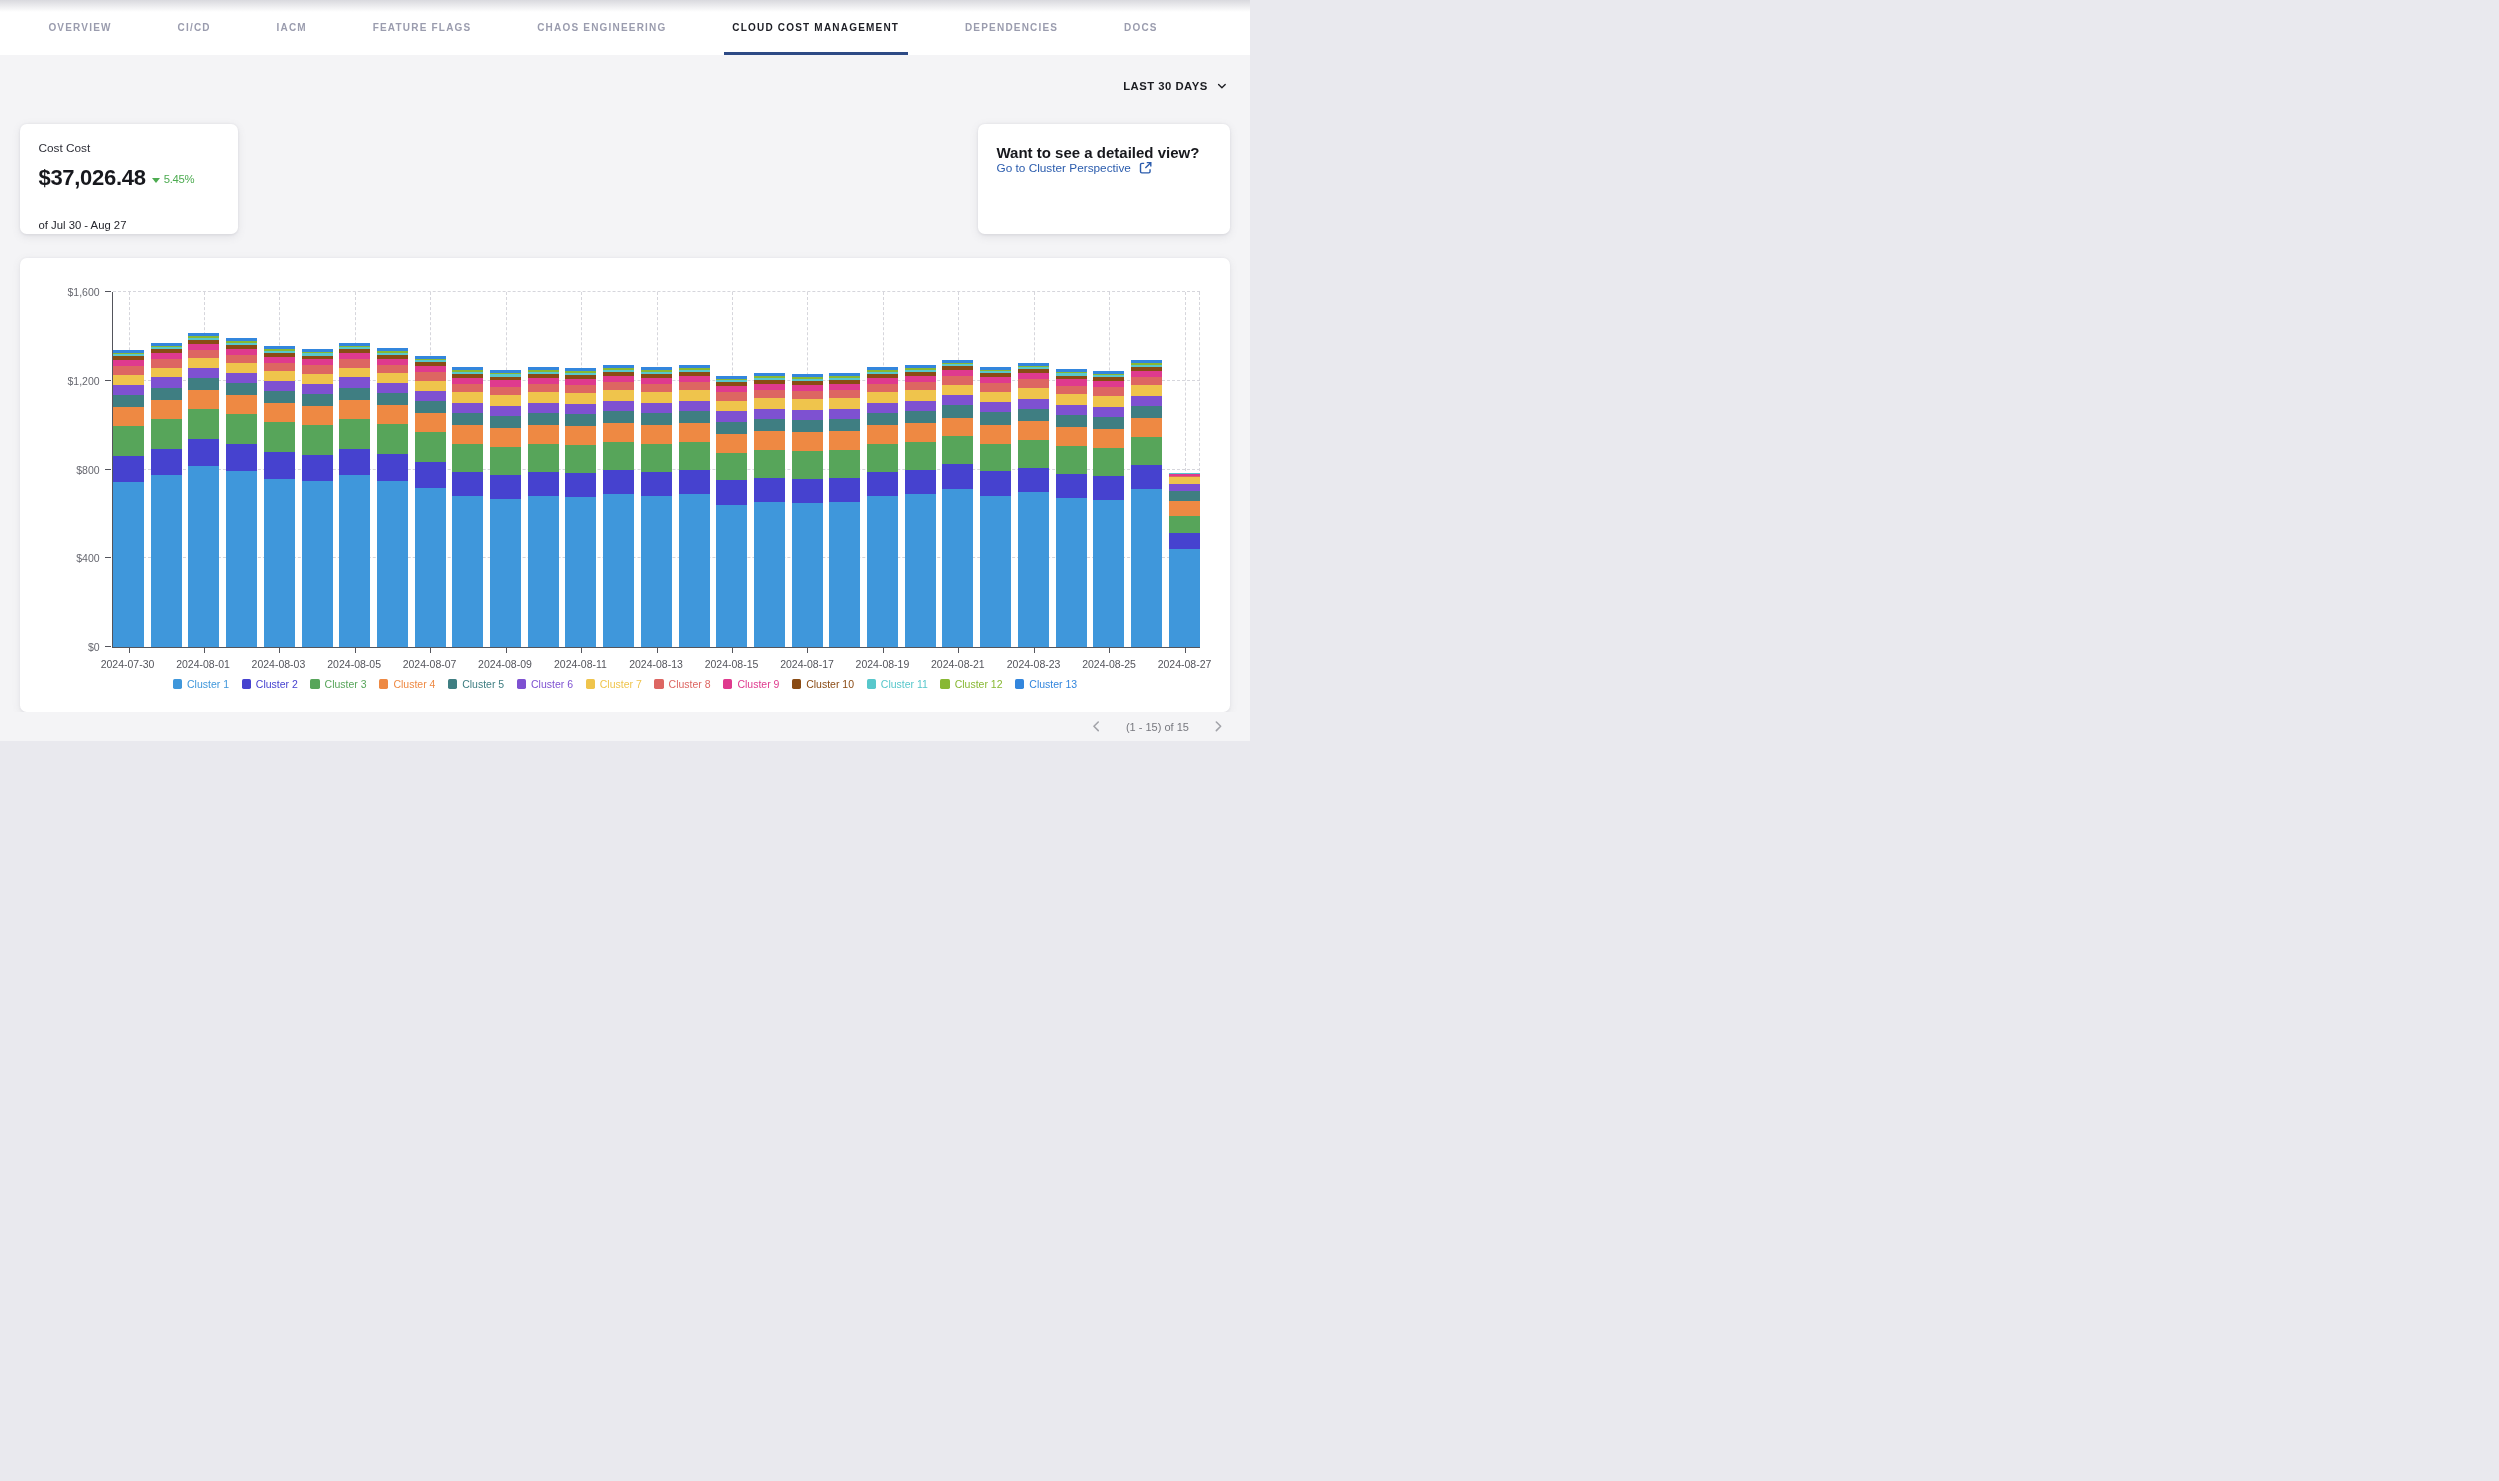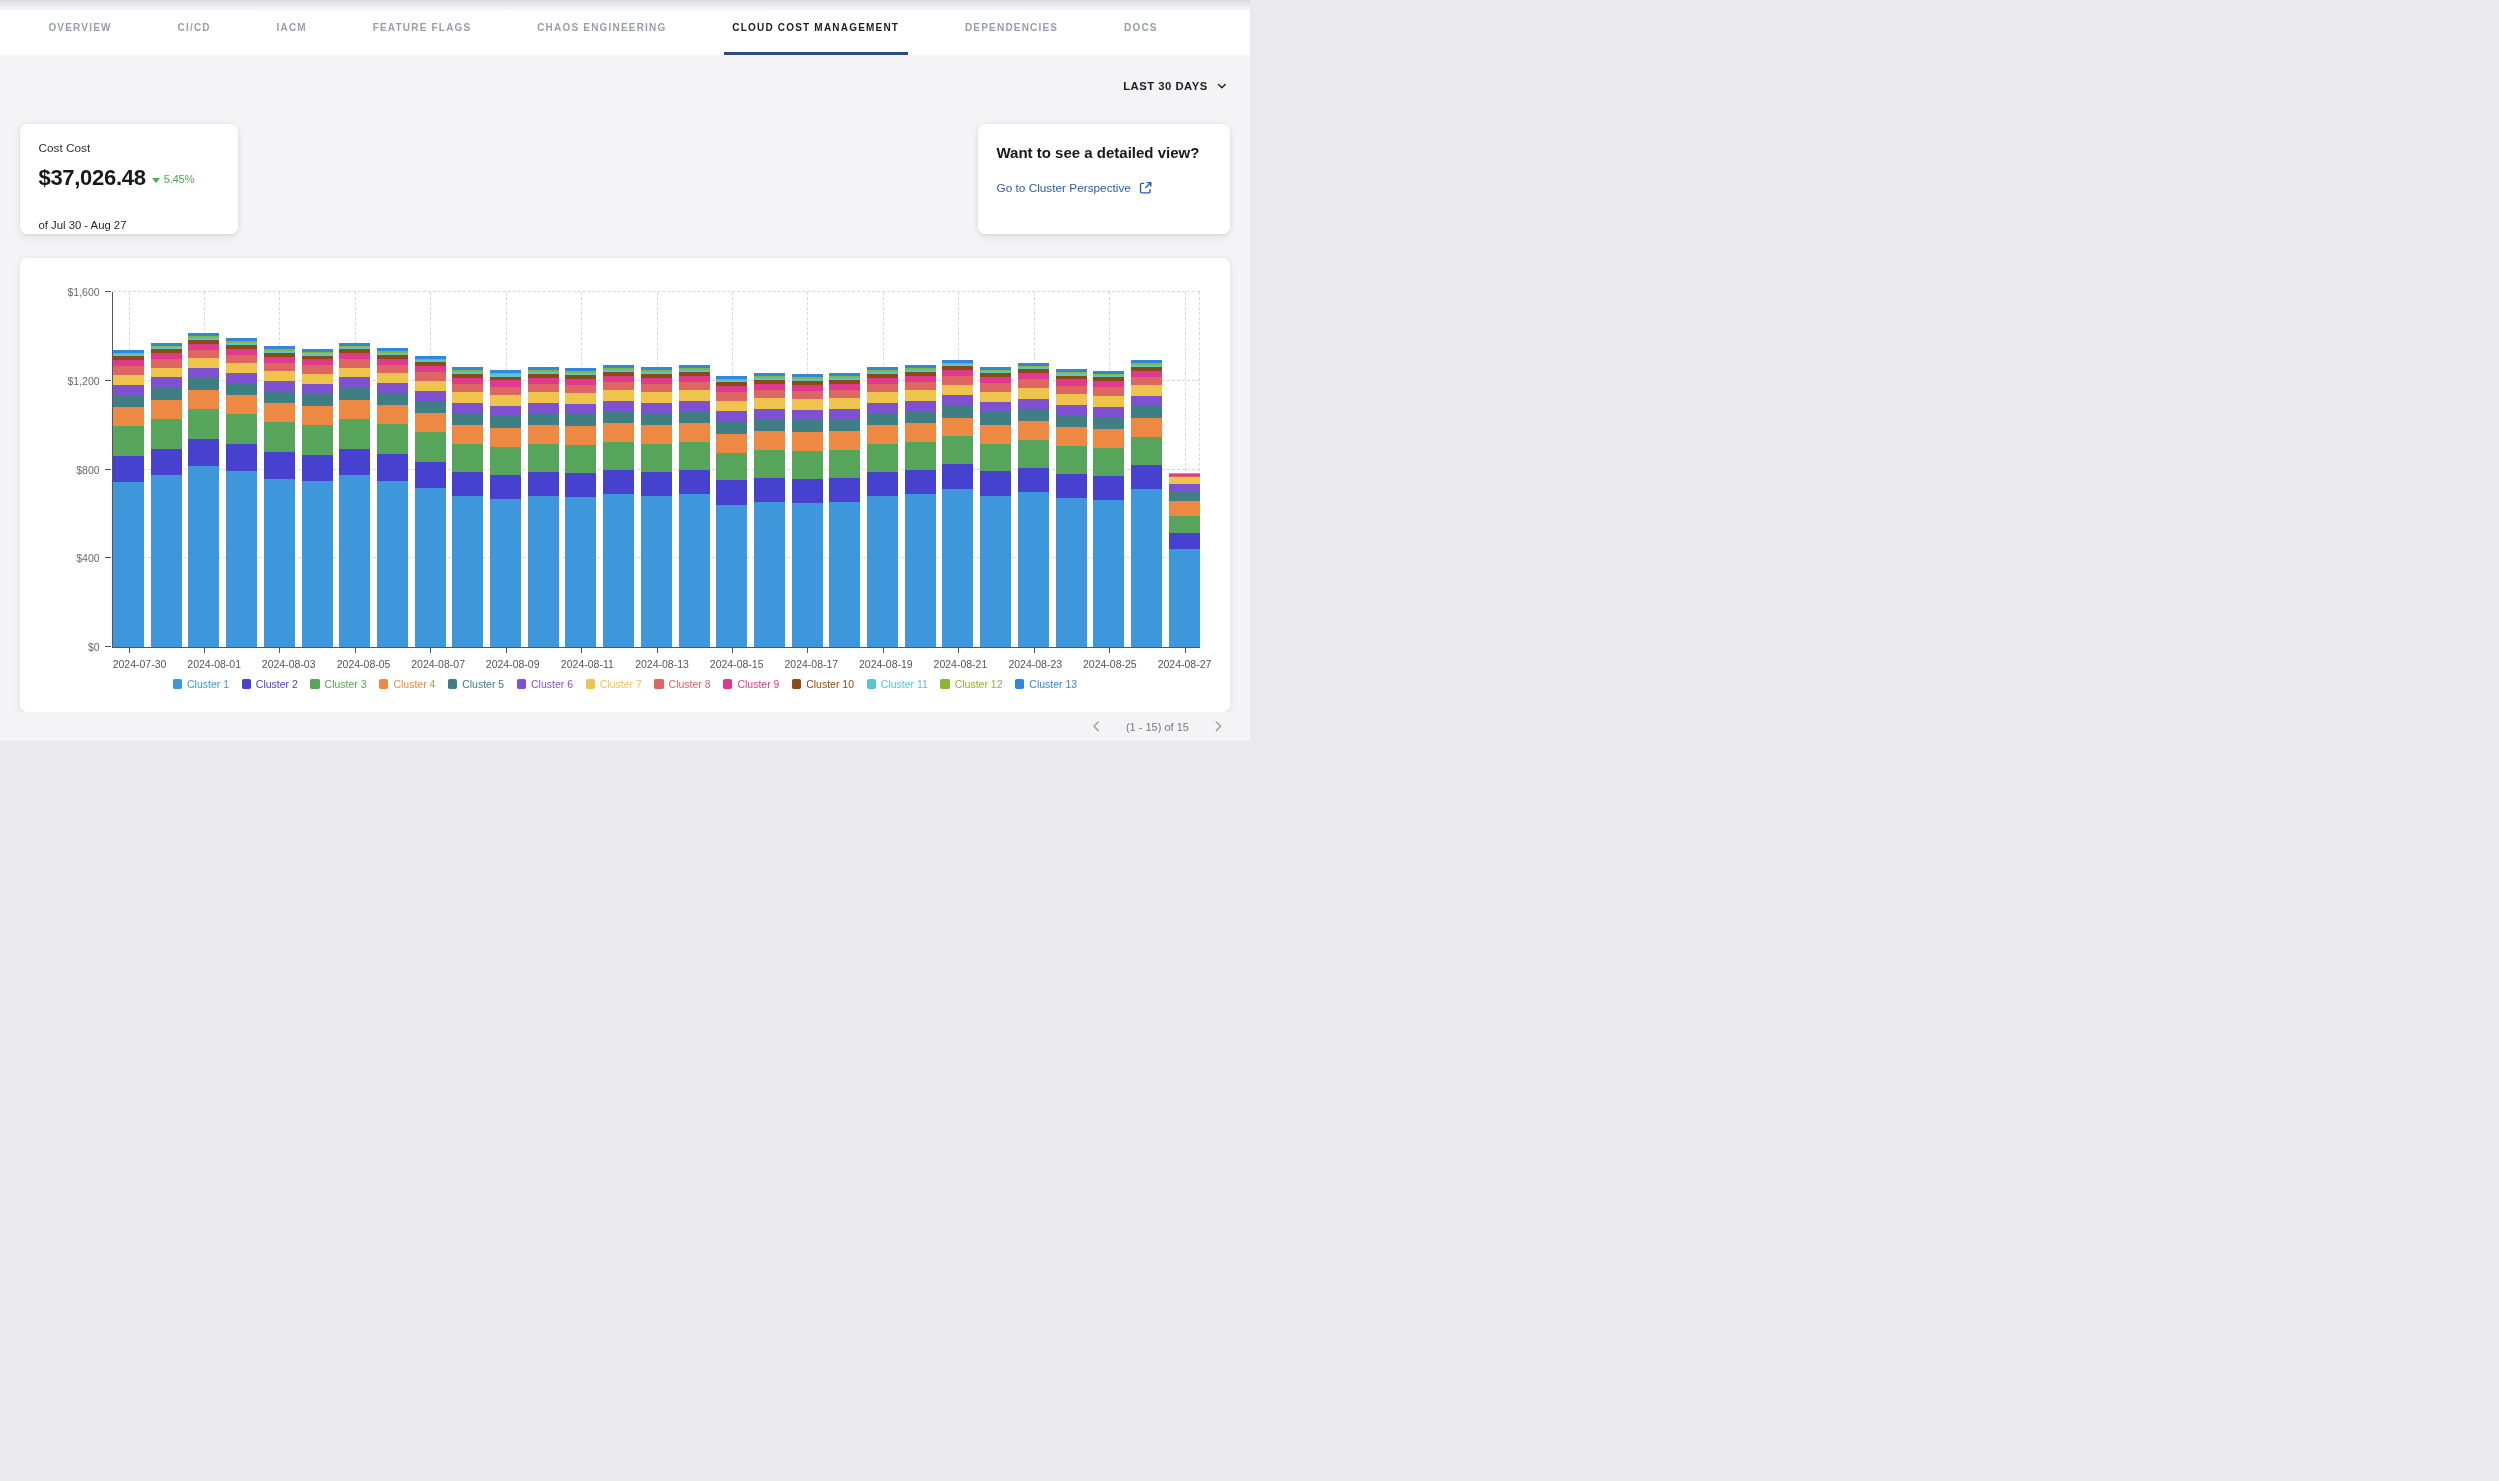--- a/index.html
+++ b/index.html
@@ -35,38 +35,38 @@
   .card .title{font-size:11.8px;color:#2e2f38;}
   .card .big{font-size:22px;font-weight:700;color:#17181d;margin-top:10px;letter-spacing:-0.3px;}
   .card .period{font-size:11.3px;color:#26272e;margin-top:28px;}
   .delta{font-size:11.3px;font-weight:400;margin-left:6.7px;vertical-align:2.5px;white-space:nowrap;}
   .delta .tri{display:inline-block;width:0;height:0;border-left:4.2px solid transparent;
         border-right:4.2px solid transparent;border-top:5.9px solid currentColor;margin-right:3.4px;}
   .card.reco .sub{font-size:10.5px;color:#26272e;margin-top:7.6px;}
   .card.reco .big{font-size:18.5px;margin-top:6.7px;}
   .card.reco .period{margin-top:8.4px;}
   .card.detail .head{font-size:15px;font-weight:700;color:#17181d;}
-  .card.detail .link{font-size:11.8px;margin-top:20px;display:flex;align-items:center;gap:7.6px;cursor:pointer;}
+  .card.detail .link{font-size:11.8px;display:flex;align-items:center;gap:7.6px;cursor:pointer;}
 
   
   .chart-card{position:absolute;left:20px;right:20px;top:258px;height:454px;background:#fff;
         border-radius:6.7px;box-shadow:0 0.8px 2.5px rgba(40,41,61,.06),0 2.5px 8.4px rgba(96,97,112,.10);}
   .plot{position:absolute;left:92px;right:30px;top:34px;height:356px;
         border-left:1.7px solid #54555c;border-bottom:1.7px solid #54555c;}
   .hgrid{position:absolute;left:0;right:0;border-top:1.3px dashed #d6d6dc;z-index:1;}
   .vgrid{position:absolute;top:0;bottom:0;border-left:1.3px dashed #d6d6dc;z-index:1;}
   .ylabel{position:absolute;right:calc(100% + 13.4px);transform:translateY(-50%);
         font-size:10.5px;color:#66676f;white-space:nowrap;}
   .ytick{position:absolute;left:-8.4px;width:6.7px;border-top:1.3px solid #54555c;}
   .bars{position:absolute;inset:0;display:flex;align-items:flex-end;
         justify-content:space-between;z-index:2;}
   .bar{width:31px;height:100%;display:flex;flex-direction:column-reverse;}
   .bar div{width:100%;}
   .xtick{position:absolute;top:100%;width:0;height:5.9px;border-left:1.3px solid #54555c;}
-  .xlabels{position:absolute;left:104px;right:30px;top:400px;height:15px;}
+  .xlabels{position:absolute;left:92px;right:30px;top:400px;height:15px;}
   .xlabel{position:absolute;transform:translateX(-50%);font-size:10.5px;color:#54555c;white-space:nowrap;}
   .legend{position:absolute;left:0;right:0;top:420px;display:flex;justify-content:center;
         gap:12.6px;flex-wrap:nowrap;}
   .legend-item{display:flex;align-items:center;gap:5px;font-size:10.5px;cursor:pointer;white-space:nowrap;}
   .legend-item .sw{width:9.2px;height:9.2px;border-radius:1.7px;}
 
   
   .footer{position:absolute;left:0;right:0;bottom:0;height:29px;background:#f4f4f6;
         display:flex;align-items:center;justify-content:flex-end;gap:23.5px;padding-right:25px;}
   .pag-text{font-size:11px;color:#77787f;}

